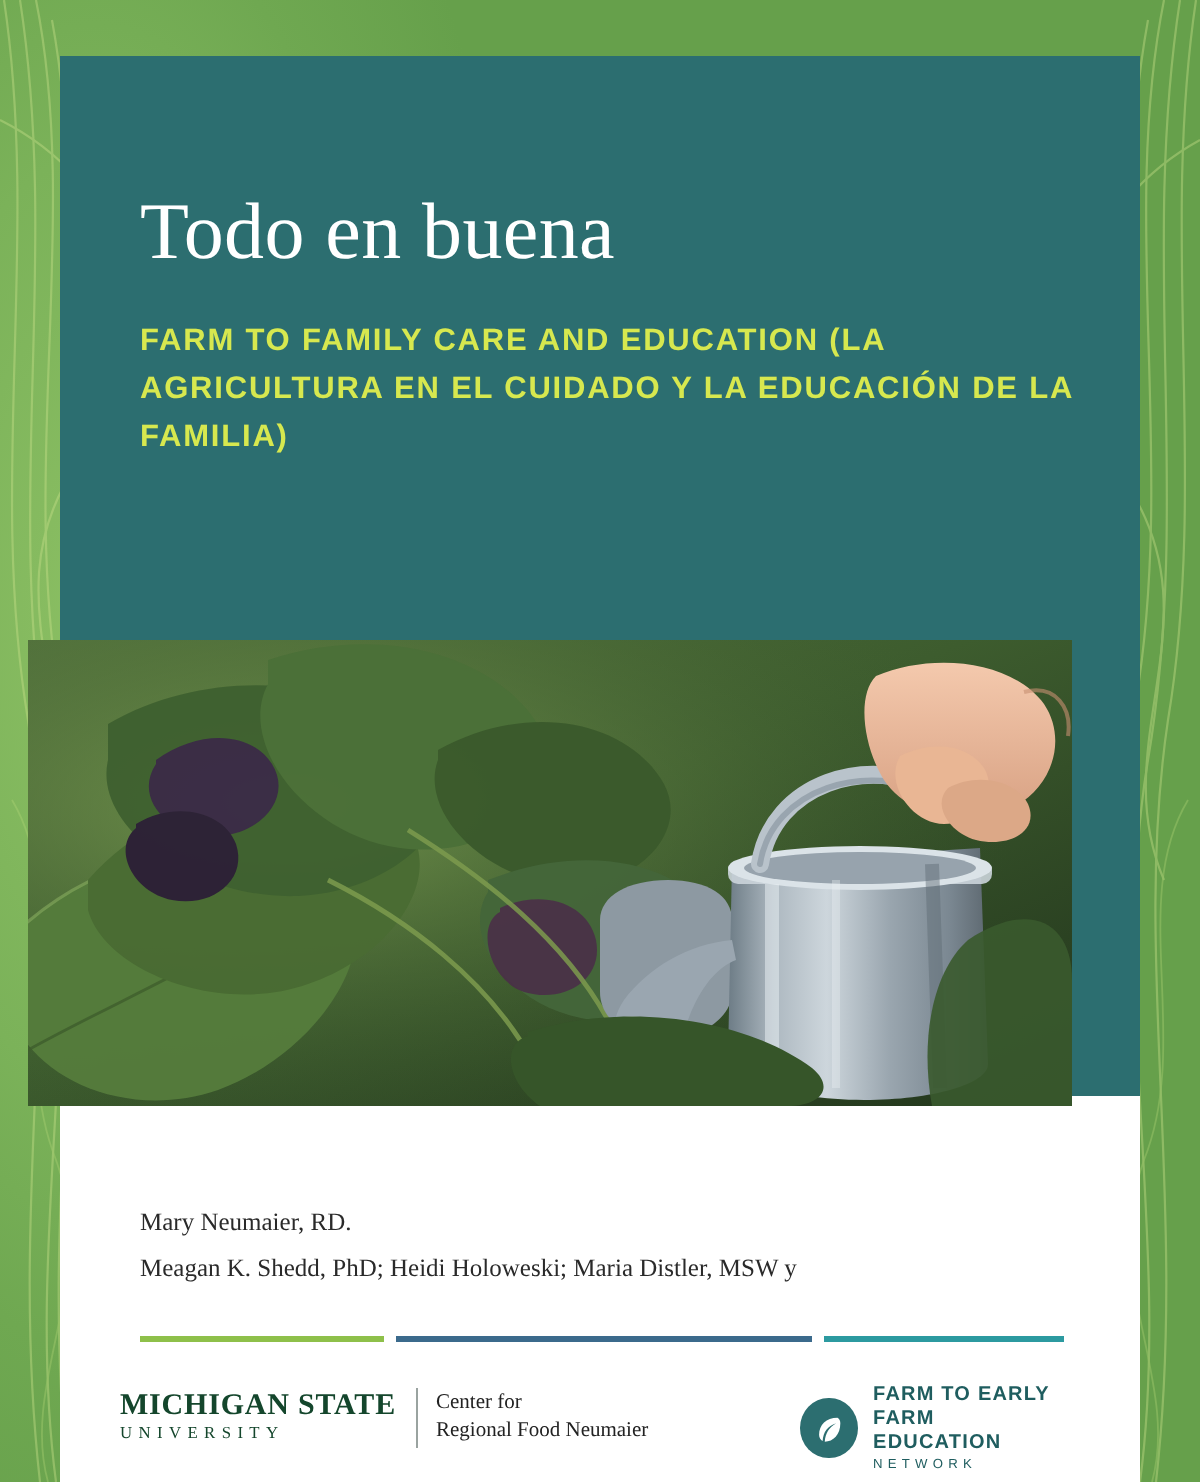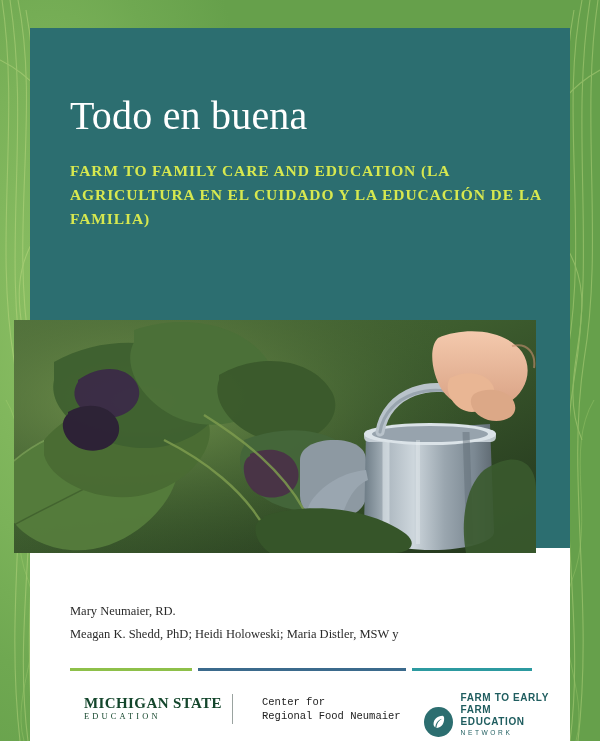--- a/index.html
+++ b/index.html
@@ -73,21 +73,21 @@
     color: #ffffff;
     font-size: 40px;
     line-height: 1.18;
     font-weight: 400;
     margin: 0;
     letter-spacing: 0.2px;
   }
   .subtitle {
     margin: 20px 0 0 0;
     color: #d7e84f;
-    font-family: Liberation Serif, serif;
+    font-family: Liberation Sans, sans-serif;
     font-size: 15.5px;
     font-weight: bold;
     letter-spacing: 0.9px;
     line-height: 1.55;
     text-transform: uppercase;
   }
 
   
   .photo {
     position: absolute;
@@ -125,21 +125,21 @@
     height: 3px;
     margin-right: 6px;
   }
   .rule.r1 { width: 122px; background: #8ec04a; }
   .rule.r2 { width: 208px; background: #3b6a8c; }
   .rule.r3 { width: 120px; background: #2c9aa0; margin-right: 0; }
 
   
   .logos {
     position: absolute;
-    left: 84px;
+    left: 60px;
     top: 694px;
     width: 470px;
     height: 42px;
   }
   .msu-logo {
     position: absolute;
     left: 0;
     top: 0;
     display: flex;
     align-items: center;
@@ -162,33 +162,32 @@
     color: #14462c;
     margin-top: 2px;
   }
   .msu-divider {
     width: 1px;
     height: 30px;
     background: #9aa3a0;
     margin: 0 9px 0 10px;
   }
   .msu-center {
-    font-family: Liberation Mono, monospace;
+    font-family: Liberation Serif, serif;
     font-size: 10.5px;
     color: #222222;
     line-height: 1.35;
-    margin-left: 20px;
   }
 
   .ftece-logo {
     position: absolute;
     left: 340px;
     top: -2px;
     display: flex;
-    align-items: flex-end;
+    align-items: center;
   }
   .ftece-mark {
     width: 30px;
     height: 30px;
     border-radius: 50%;
     background: #2c6e70;
     display: flex;
     align-items: center;
     justify-content: center;
     margin-right: 8px;
@@ -335,21 +334,21 @@
     <div class="rule r1"></div>
     <div class="rule r2"></div>
     <div class="rule r3"></div>
   </div>
 
   <div class="logos">
 
     <div class="msu-logo">
       <div class="msu-text">
         <div class="msu-name">MICHIGAN STATE</div>
-        <div class="msu-sub">EDUCATION</div>
+        <div class="msu-sub">UNIVERSITY</div>
       </div>
       <div class="msu-divider"></div>
       <div class="msu-center">
         <div>Center for</div>
         <div>Regional Food Neumaier</div>
       </div>
     </div>
 
     <div class="ftece-logo">
       <div class="ftece-mark">

